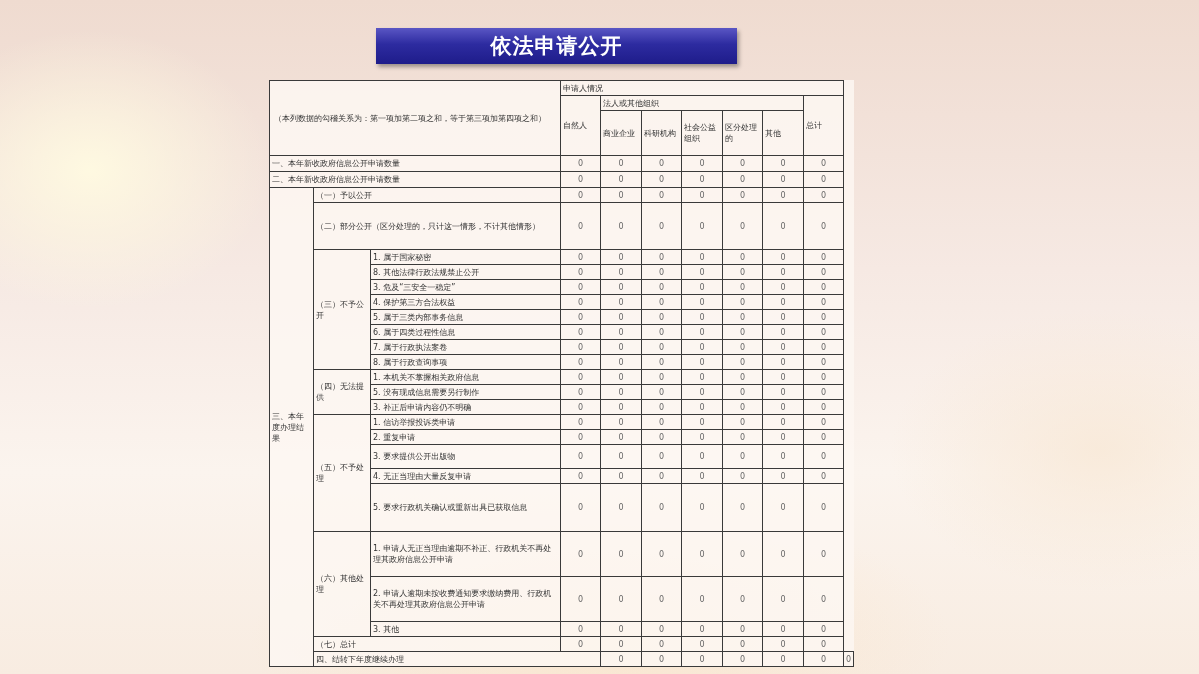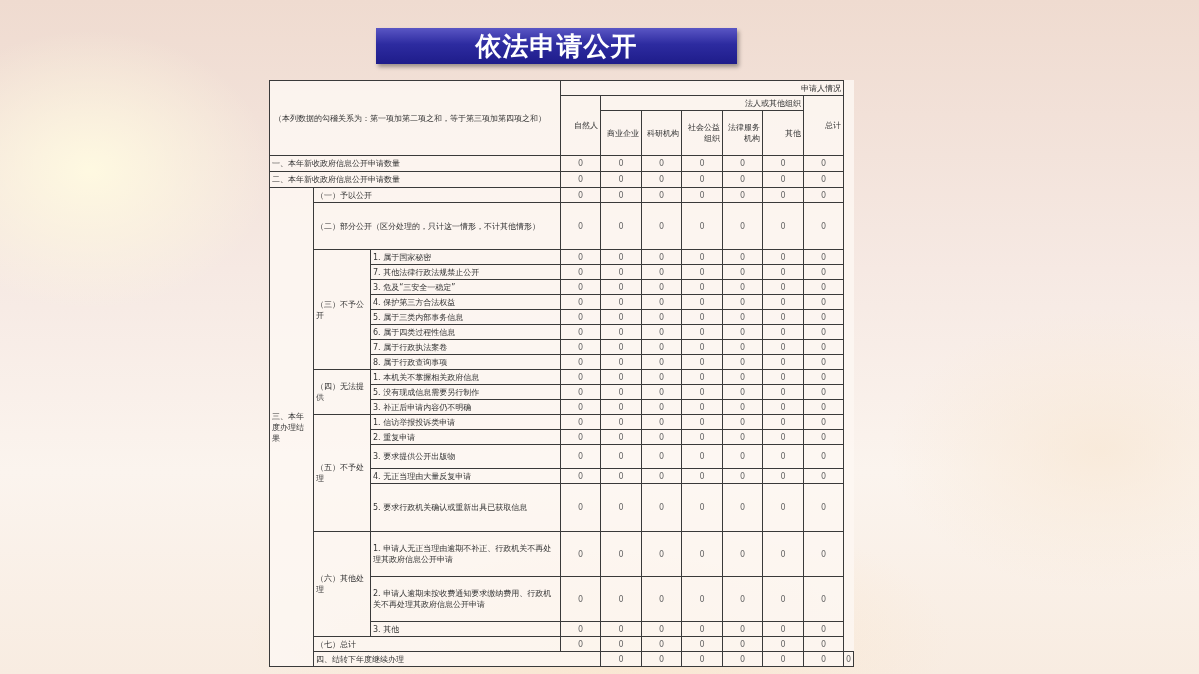--- a/index.html
+++ b/index.html
@@ -13,34 +13,34 @@
       linear-gradient(180deg, #efdbd0 0%, #f6e9e3 40%, #fbf4ee 70%, #f8ece1 100%);
   }
   .title-bar {
     position:absolute; left:376px; top:28px; width:361px; height:36px;
     background: linear-gradient(180deg, #5a56c4 0%, #2d2ba0 45%, #1e1c8a 100%);
     box-shadow: 2px 3px 4px rgba(0,0,0,0.35);
     display:flex; align-items:center; justify-content:center;
   }
   .title-bar span {
     color:#ffffff; font-family:"DejaVu Serif", serif; font-weight:bold;
-    font-size:26px; letter-spacing:1px;
+    font-size:21px; letter-spacing:1px;
   }
   table.report {
     position:absolute; left:269px; top:80px;
     border-collapse:collapse; table-layout:fixed;
     background:rgba(253,247,242,0.85);
     font-size:8px; color:#333;
   }
   table.report td {
     border:1px solid #3a3a3a; padding:0 2px; line-height:11px;
     vertical-align:middle; overflow:hidden;
   }
   td.v { text-align:center; color:#666; }
-  td.hc { text-align:right; }
+  td.hc { text-align:left; }
   .note { padding:4px 4px !important;margin-left:16px; }
 </style>
 </head>
 <body>
 
 <div class="title-bar">
   <span>依法申请公开</span>
 </div>
 
 <table class="report">
@@ -63,21 +63,21 @@
   </tr>
   <tr style="height:15px">
     <td rowspan="2" class="hc">自然人</td>
     <td colspan="5" class="hc">法人或其他组织</td>
     <td rowspan="2" class="hc">总计</td>
   </tr>
   <tr style="height:45px">
     <td class="hc">商业企业</td>
     <td class="hc">科研机构</td>
     <td class="hc">社会公益组织</td>
-    <td class="hc">法律服务机构</td>
+    <td class="hc">区分处理的</td>
     <td class="hc">其他</td>
   </tr>
 
   <tr style="height:16px">
     <td colspan="3">一、本年新收政府信息公开申请数量</td>
     <td class="v">0</td>
     <td class="v">0</td>
     <td class="v">0</td>
     <td class="v">0</td>
     <td class="v">0</td>
@@ -123,21 +123,21 @@
     <td>1. 属于国家秘密</td>
     <td class="v">0</td>
     <td class="v">0</td>
     <td class="v">0</td>
     <td class="v">0</td>
     <td class="v">0</td>
     <td class="v">0</td>
     <td class="v">0</td>
   </tr>
   <tr style="height:15px">
-    <td>7. 其他法律行政法规禁止公开</td>
+    <td>8. 其他法律行政法规禁止公开</td>
     <td class="v">0</td>
     <td class="v">0</td>
     <td class="v">0</td>
     <td class="v">0</td>
     <td class="v">0</td>
     <td class="v">0</td>
     <td class="v">0</td>
   </tr>
   <tr style="height:15px">
     <td>3. 危及“三安全一稳定”</td>

